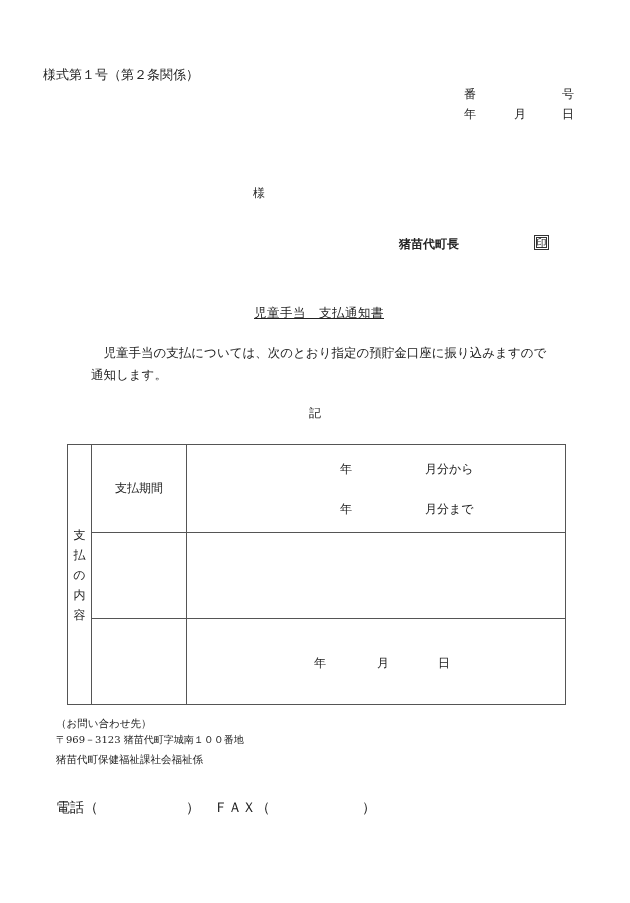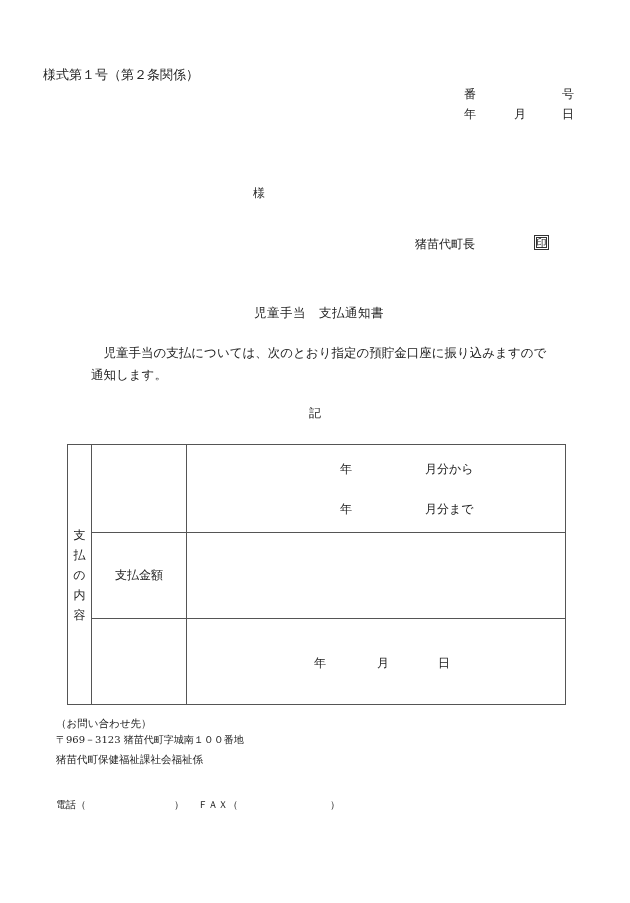--- a/index.html
+++ b/index.html
@@ -9,46 +9,46 @@
     color: #222222; font-size: 12px;
   }
   .abs { position: absolute; white-space: nowrap; line-height: 1; }
   .form-no { left: 43px; top: 68px; font-size: 13px; }
   .ban { left: 464px; top: 88px; }
   .go { left: 562px; top: 88px; }
   .nen { left: 464px; top: 108px; }
   .tsuki { left: 514px; top: 108px; }
   .hi { left: 562px; top: 108px; }
   .sama { left: 253px; top: 187px; }
-  .mayor { left: 415px; top: 238px; }
+  .mayor { left: 399px; top: 238px; font-weight: bold; }
   .seal {
     left: 534px; top: 235px; width: 15px; height: 15px;
     border: 1px solid #333; display: flex; align-items: center; justify-content: center;
     font-size: 11px; box-sizing: border-box;
   }
   .seal-inner { border: 1px solid #333; width: 11px; height: 11px; display:flex; align-items:center; justify-content:center; font-size:10px; box-sizing:border-box; }
-  .title { left: 254px; top: 307px; font-size: 12.5px; letter-spacing: 0.5px; }
+  .title { left: 254px; top: 307px; font-size: 12.5px; letter-spacing: 0.5px; text-decoration: underline; }
   .body1 { left: 91px; top: 347px; font-size: 12.5px; }
   .body2 { left: 91px; top: 369px; font-size: 12.5px; }
   .ki { left: 309px; top: 407px; }
 
   .tbl { position: absolute; left: 67px; top: 444px; width: 499px; height: 261px;
          border: 1px solid #555; box-sizing: border-box; }
   .vline { position: absolute; top: 0; bottom: 0; width: 0; border-left: 1px solid #555; }
   .hline { position: absolute; height: 0; border-top: 1px solid #555; }
   .side-label { position: absolute; left: 0; width: 23px; top: 0; bottom: 0;
                 display: flex; flex-direction: column; justify-content: center; align-items: center; }
   .side-label span { display: block; line-height: 20px; font-size: 12px; }
   .cell-label { position: absolute; left: 24px; width: 94px; display: flex; align-items: center; justify-content: center; font-size: 12px; }
   .cell-val { position: absolute; left: 119px; right: 0; }
 
   .contact1 { left: 56px; top: 718px; font-size: 10.5px; }
   .contact2 { left: 56px; top: 754px; font-size: 10.5px; }
   .contact3 { left: 56px; top: 735px; font-size: 10px; }
-  .phone { left: 56px; top: 800px; font-size: 10px; text-align: center; }
+  .phone { left: 56px; top: 800px; font-size: 14px; text-align: center; }
 </style>
 </head>
 <body>
 
 <div class="abs form-no">様式第１号（第２条関係）</div>
 
 <div class="abs ban">番</div>
 <div class="abs go">号</div>
 <div class="abs nen">年</div>
 <div class="abs tsuki">月</div>
@@ -75,30 +75,30 @@
   <div class="hline" style="left:23px; right:0; top:173px;"></div>
 
   <div class="side-label">
     <span>支</span>
     <span>払</span>
     <span>の</span>
     <span>内</span>
     <span>容</span>
   </div>
 
+  <div class="cell-label" style="top:0; height:87px;">
+    <span>支払期間</span>
+  </div>
   <div class="cell-val" style="top:0; height:87px;">
     <span class="abs" style="left:153px; top:18px;">年</span>
     <span class="abs" style="left:238px; top:18px;">月分から</span>
     <span class="abs" style="left:153px; top:58px;">年</span>
     <span class="abs" style="left:238px; top:58px;">月分まで</span>
   </div>
 
-  <div class="cell-label" style="top:88px; height:85px;">
-    <span>支払金額</span>
-  </div>
 
   <div class="cell-val" style="top:174px; height:86px;">
     <span class="abs" style="left:127px; top:38px;">年</span>
     <span class="abs" style="left:190px; top:38px;">月</span>
     <span class="abs" style="left:251px; top:38px;">日</span>
   </div>
 </div>
 
 <div class="abs contact1">（お問い合わせ先）</div>
 <div class="abs contact2">猪苗代町保健福祉課社会福祉係</div>

